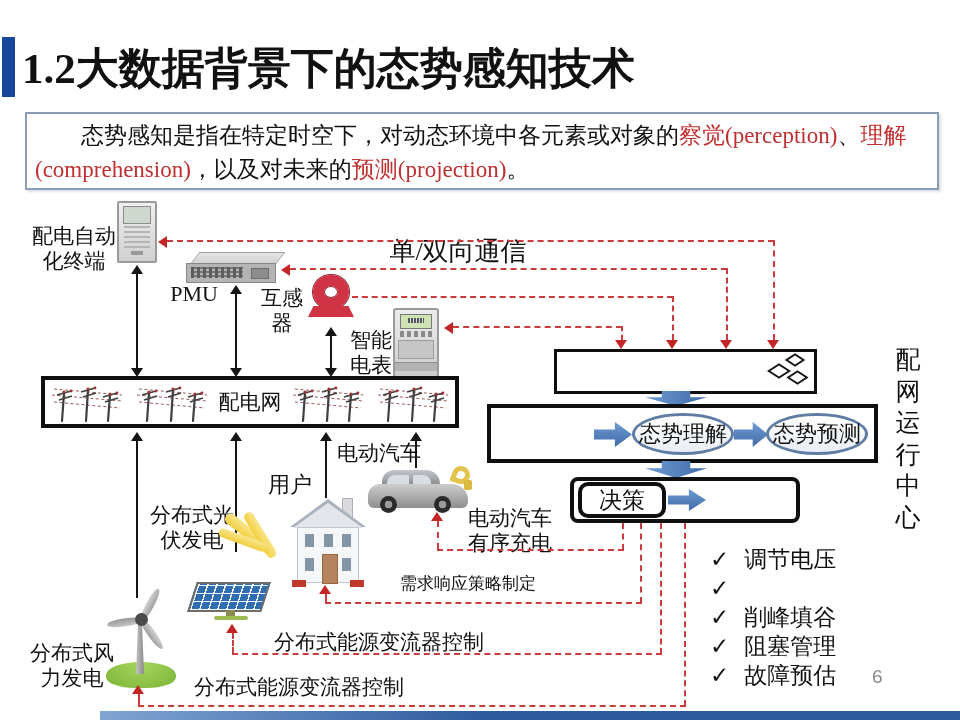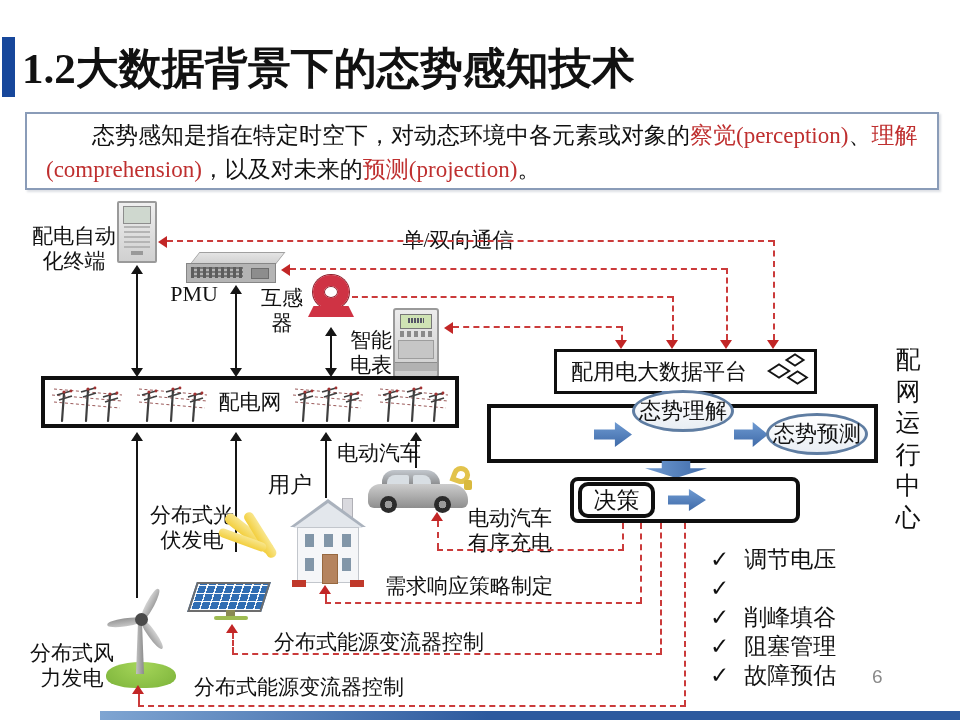--- a/index.html
+++ b/index.html
@@ -35,21 +35,21 @@
 </style>
 </head>
 <body>
 
 <div class="slide">
 
   <div class="abs" style="left:2px;top:37px;width:13px;height:60px;background:#17479b;"></div>
   <div class="abs" style="left:22px;top:40px;font-size:43px;letter-spacing:0px;white-space:nowrap;font-weight:bold;">1.2大数据背景下的态势感知技术</div>
 
   <div class="abs" style="left:25px;top:112px;width:914px;height:78px;border:2px solid #8a9cb8;box-sizing:border-box;
-              box-shadow:2px 2px 2px rgba(120,130,150,.25);background:#fff;padding-left:11px;">
+              box-shadow:2px 2px 2px rgba(120,130,150,.25);background:#fff;">
     <div style="padding:5px 8px 0 8px;font-size:23px;line-height:34px;white-space:pre-wrap;"><span style="color: rgb(17, 17, 17);">　　态势感知是指在特定时空下，对动态环境中各元素或对象的</span><span style="color: rgb(191, 47, 47);">察觉(perception)</span><span style="color: rgb(17, 17, 17);">、</span><span style="color: rgb(191, 47, 47);">理解</span><span style="color: rgb(17, 17, 17);">
 </span><span style="color: rgb(191, 47, 47);">(comprehension)</span><span style="color: rgb(17, 17, 17);">，以及对未来的</span><span style="color: rgb(191, 47, 47);">预测(projection)</span><span style="color: rgb(17, 17, 17);">。</span></div>
   </div>
 
   <div class="abs" style="left:117px;top:201px;width:40px;height:62px;background:linear-gradient(#efefef,#d0d0d0);
               border:2px solid #9a9a9a;border-radius:2px;box-sizing:border-box;">
     <div style="width:26px;height:16px;margin:3px auto 2px;background:#cfd8cf;border:1px solid #8d8d8d;"></div>
     <div style="width:26px;height:22px;margin:0 auto;background:repeating-linear-gradient(#b5b5b5 0 2px,transparent 2px 5px);"></div>
     <div style="width:12px;height:4px;margin:3px auto;background:#999;"></div>
   </div>
@@ -82,21 +82,21 @@
     <div style="width:30px;height:13px;margin:4px auto 2px;background:#cfe3b4;border:1px solid #777;">
       <div style="width:16px;height:5px;margin:3px auto;background:repeating-linear-gradient(90deg,#556 0 2px,transparent 2px 3px);"></div>
     </div>
     <div style="width:32px;height:6px;margin:1px auto;background:repeating-linear-gradient(90deg,#8a8a8a 0 4px,transparent 4px 7px);"></div>
     <div style="width:34px;height:17px;margin:3px auto;background:#c6c6c6;border:1px solid #9d9d9d;"></div>
     <div style="height:8px;background:#b2b2b2;border-top:1px solid #8d8d8d;margin-top:3px;"></div>
   </div>
   <div class="lbl" style="left:348px;top:328px;width:46px;font-size:21px;">智能
 电表</div>
 
-  <div class="lbl" style="left:362px;top:228px;width:192px;font-size:21px;white-space:nowrap;">单/双向通信</div>
+  <div class="lbl" style="left:362px;top:236px;width:192px;font-size:26px;white-space:nowrap;">单/双向通信</div>
 
   <div>
     <span class="tL" style="left:158px;top:236px;"></span>
     <span class="dh" style="left:167px;top:240px;width:607px;"></span>
     <span class="dv" style="left:773px;top:240px;height:100px;"></span>
     <span class="tD" style="left:767px;top:340px;"></span>
   </div>
   <div>
     <span class="tL" style="left:281px;top:264px;"></span>
     <span class="dh" style="left:290px;top:268px;width:437px;"></span>
@@ -258,44 +258,43 @@
   <div>
     <span class="bU" style="left:320px;top:432px;"></span>
       <span class="bl" style="left:325px;top:440px;height:58px;"></span>
   </div>
   <div>
     <span class="bU" style="left:410px;top:432px;"></span>
       <span class="bl" style="left:415px;top:440px;height:28px;"></span>
   </div>
 
   <div class="blackbox" style="left:554px;top:349px;width:263px;height:45px;border-width:3px;">
-    <div style="font-size:22px;line-height:39px;padding-left:14px;white-space:nowrap;">配用电大数据平台</div>
     <div style="position:absolute;right:6px;top:2px;width:38px;height:36px;">
       <span style="position:absolute;left:2px;top:10px;width:10px;height:10px;border:2.5px solid #151515;background:#fff;transform:rotate(45deg) skew(-12deg,-12deg);"></span>
       <span style="position:absolute;left:19px;top:0px;width:8px;height:8px;border:2.5px solid #151515;background:#fff;transform:rotate(45deg) skew(-12deg,-12deg);"></span>
       <span style="position:absolute;left:21px;top:17px;width:9px;height:9px;border:2.5px solid #151515;background:#fff;transform:rotate(45deg) skew(-12deg,-12deg);"></span>
     </div>
   </div>
 
   <div class="barD" style="left:645px;top:391px;width:62px;height:15px;"></div>
 
   <div class="blackbox" style="left:487px;top:404px;width:391px;height:59px;"></div>
   <div class="barR" style="left:594px;top:422px;width:38px;height:25px;"></div>
-  <div class="ellipse" style="left:632px;top:390px;">
+  <div class="ellipse" style="left:632px;top:413px;">
     <span>态势理解</span>
   </div>
   <div class="barR" style="left:734px;top:422px;width:34px;height:25px;"></div>
   <div class="ellipse" style="left:766px;top:413px;">
     <span>态势预测</span>
   </div>
 
   <div class="barD" style="left:645px;top:461px;width:62px;height:17px;"></div>
 
   <div class="blackbox" style="left:570px;top:477px;width:230px;height:46px;border-radius:8px;"></div>
-  <div class="roundbox" style="left:578px;top:482px;width:77px;height:36px;">
+  <div class="roundbox" style="left:578px;top:482px;width:88px;height:36px;">
     <span>决策</span>
   </div>
   <div class="barR" style="left:668px;top:489px;width:38px;height:22px;"></div>
 
   <div class="abs" style="left:894px;top:344px;width:28px;font-size:25px;line-height:31.5px;text-align:center;word-break:break-all;">配网运行中心</div>
 
   <div class="lbl" style="left:266px;top:472px;width:48px;font-size:22px;">用户</div>
   <div class="lbl" style="left:336px;top:441px;width:86px;font-size:21px;white-space:nowrap;">电动汽车</div>
   <div class="lbl" style="left:464px;top:506px;width:92px;font-size:21px;">电动汽车
 有序充电</div>
@@ -343,21 +342,21 @@
 
   <div class="abs" style="left:100px;top:592px;width:80px;height:96px;">
     <div style="position:absolute;bottom:0;left:6px;width:70px;height:26px;background:radial-gradient(ellipse at 50% 10%,#a6d65a,#7cb33a);border-radius:50% 50% 42% 42%;"></div>
     <div style="position:absolute;bottom:14px;left:36px;width:8px;height:58px;background:linear-gradient(90deg,#c2c2c2,#8b8b8b);clip-path:polygon(28% 0,72% 0,100% 100%,0 100%);"></div>
     <div style="position:absolute;top:24px;left:40px;width:37px;height:8px;background:linear-gradient(#d3d3d3,#9f9f9f);border-radius:50% 45% 45% 50%;transform-origin:2px 4px;transform:rotate(-62deg);"></div>
     <div style="position:absolute;top:24px;left:40px;width:37px;height:8px;background:linear-gradient(#d3d3d3,#9f9f9f);border-radius:50% 45% 45% 50%;transform-origin:2px 4px;transform:rotate(55deg);"></div>
     <div style="position:absolute;top:24px;left:40px;width:37px;height:8px;background:linear-gradient(#c7c7c7,#969696);border-radius:50% 45% 45% 50%;transform-origin:2px 4px;transform:rotate(172deg);"></div>
     <div style="position:absolute;top:21px;left:35px;width:13px;height:13px;border-radius:50%;background:#4a4a4a;"></div>
   </div>
 
-  <div class="lbl" style="left:384px;top:574px;width:170px;font-size:21px;white-space:nowrap;text-align:center;">需求响应策略制定</div>
+  <div class="lbl" style="left:366px;top:574px;width:170px;font-size:17px;white-space:nowrap;text-align:right;">需求响应策略制定</div>
   <div class="lbl" style="left:274px;top:630px;width:200px;font-size:21px;white-space:nowrap;text-align:left;">分布式能源变流器控制</div>
   <div class="lbl" style="left:194px;top:675px;width:200px;font-size:21px;white-space:nowrap;text-align:left;">分布式能源变流器控制</div>
 
   <div>
     <span class="dv" style="left:622px;top:523px;height:27px;"></span>
     <span class="dh" style="left:437px;top:549px;width:187px;"></span>
     <span class="dv" style="left:437px;top:521px;height:28px;"></span>
     <span class="tU" style="left:431px;top:512px;"></span>
   </div>
   <div>

